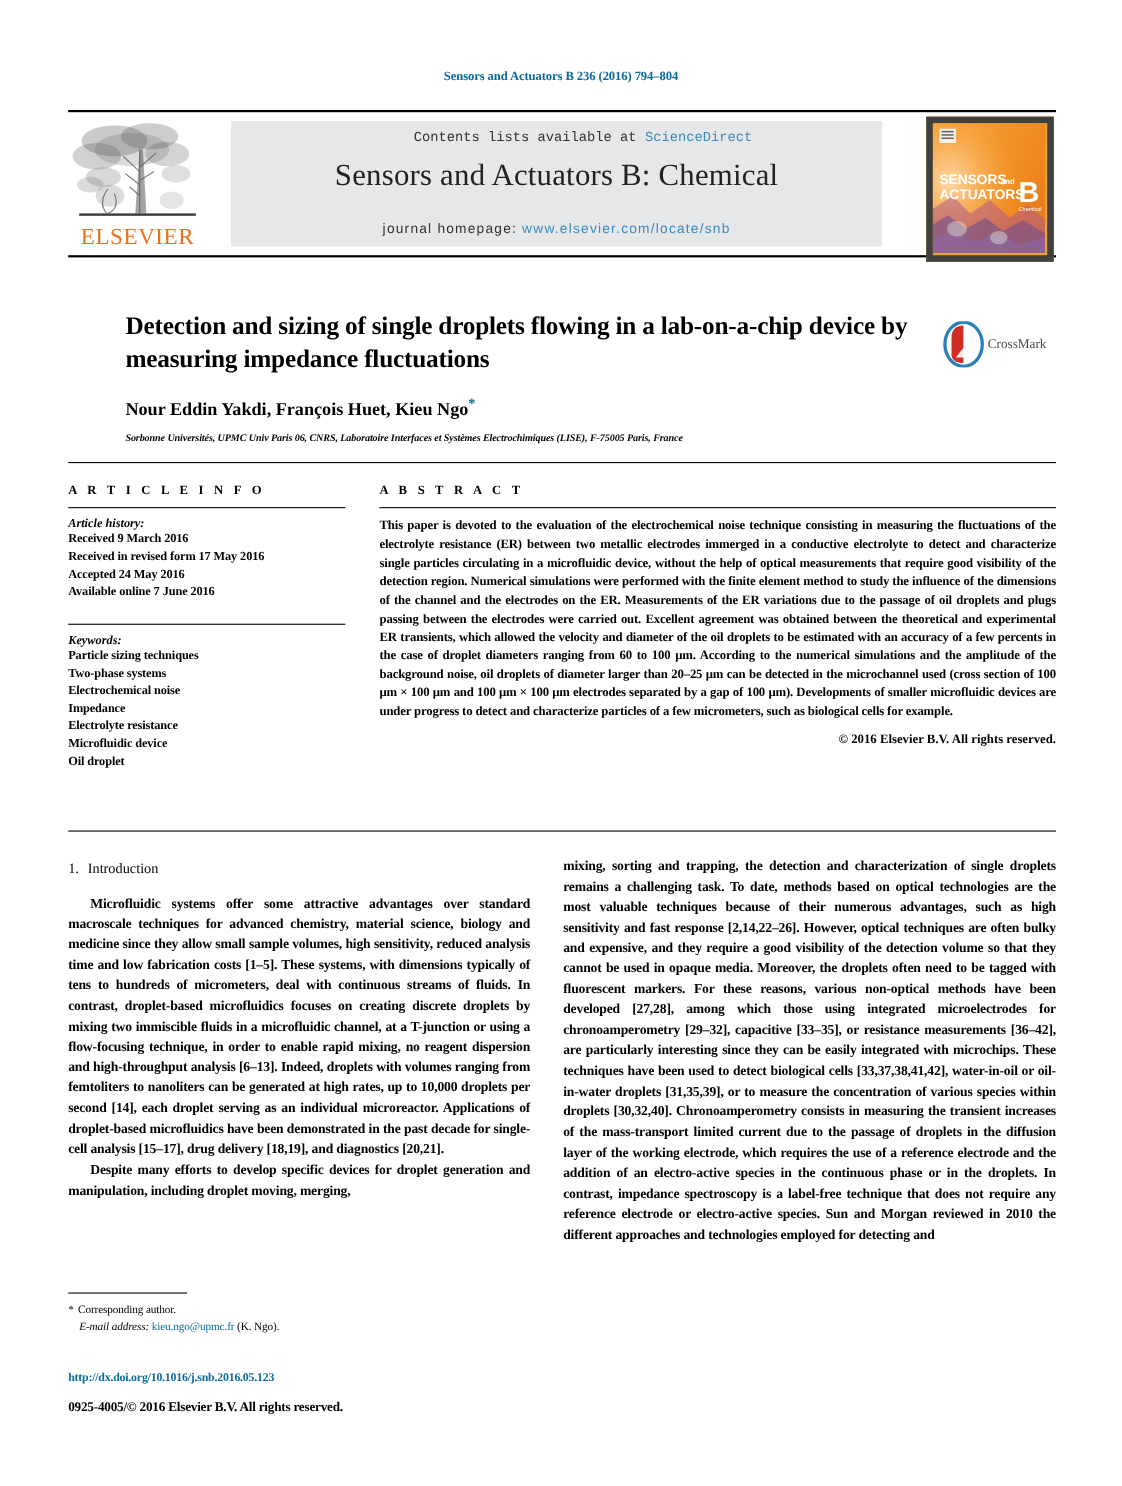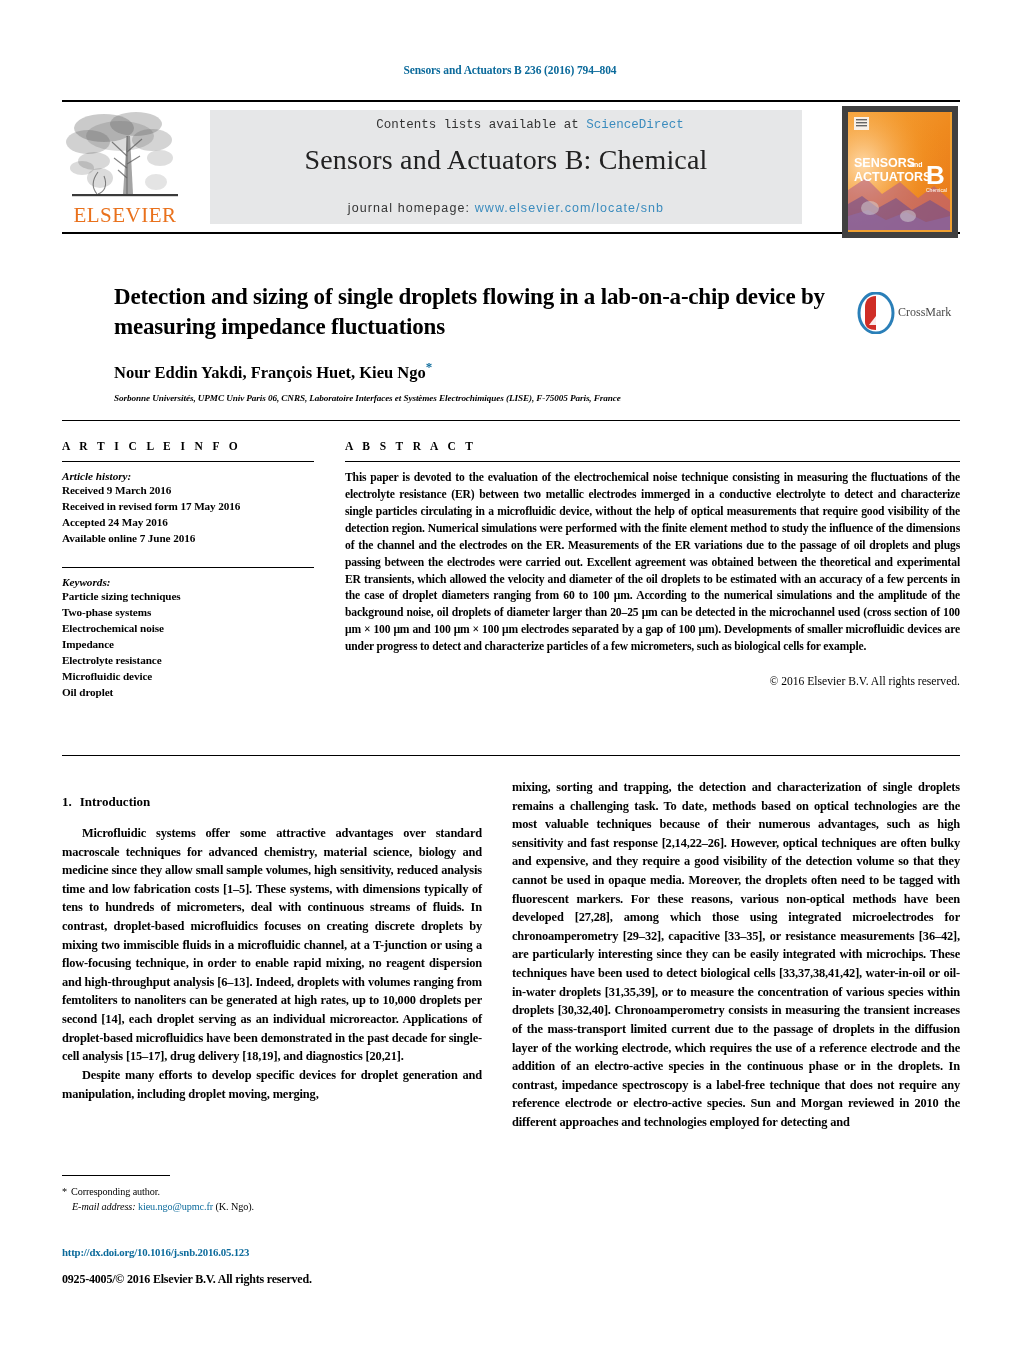--- a/index.html
+++ b/index.html
@@ -231,24 +231,24 @@
   .abs-text {
     font-family: "Liberation Serif", serif;
     font-weight: bold;
     font-size: 11.6px;
     line-height: 1.46;
     text-align: justify;
     letter-spacing: -0.15px;
     margin: 0;
   }
   .copyright {
-    margin-top: 19px;
+    margin-top: 9px;
     text-align: right;
     font-family: "Liberation Serif", serif;
-    font-weight: normal;
+    font-weight: bold;
     font-size: 11.6px;
   }
 
   .rule-bottom {
     position: absolute;
     left: 62px;
     top: 755px;
     width: 898px;
     border-top: 1px solid #000;
   }
@@ -261,23 +261,23 @@
     width: 420px;
   }
   .body-right {
     position: absolute;
     left: 512px;
     top: 778px;
     width: 448px;
   }
   .h2 {
     font-family: "Liberation Serif", serif;
-    font-weight: bold;
+    font-weight: normal;
     font-size: 13px;
-    margin: 16px 0 14px 0;
+    margin: 4px 0 14px 0;
   }
   .h2 .num { margin-right: 8px; }
   .para {
     font-family: "Liberation Serif", serif;
     font-weight: bold;
     font-size: 12.4px;
     line-height: 1.50;
     text-align: justify;
     letter-spacing: -0.15px;
     margin: 0;

